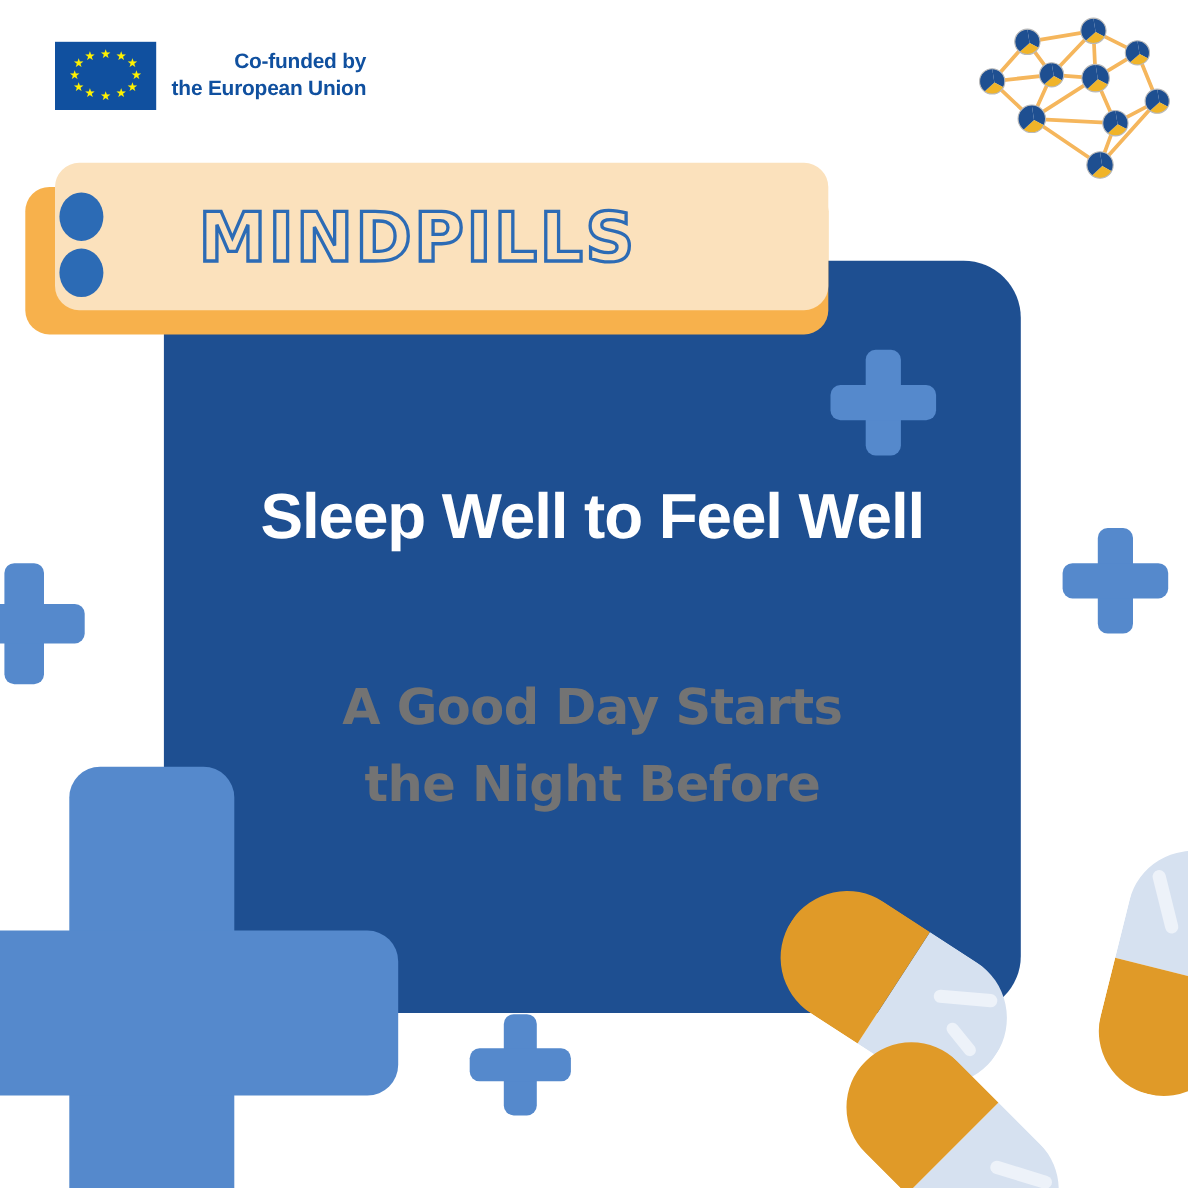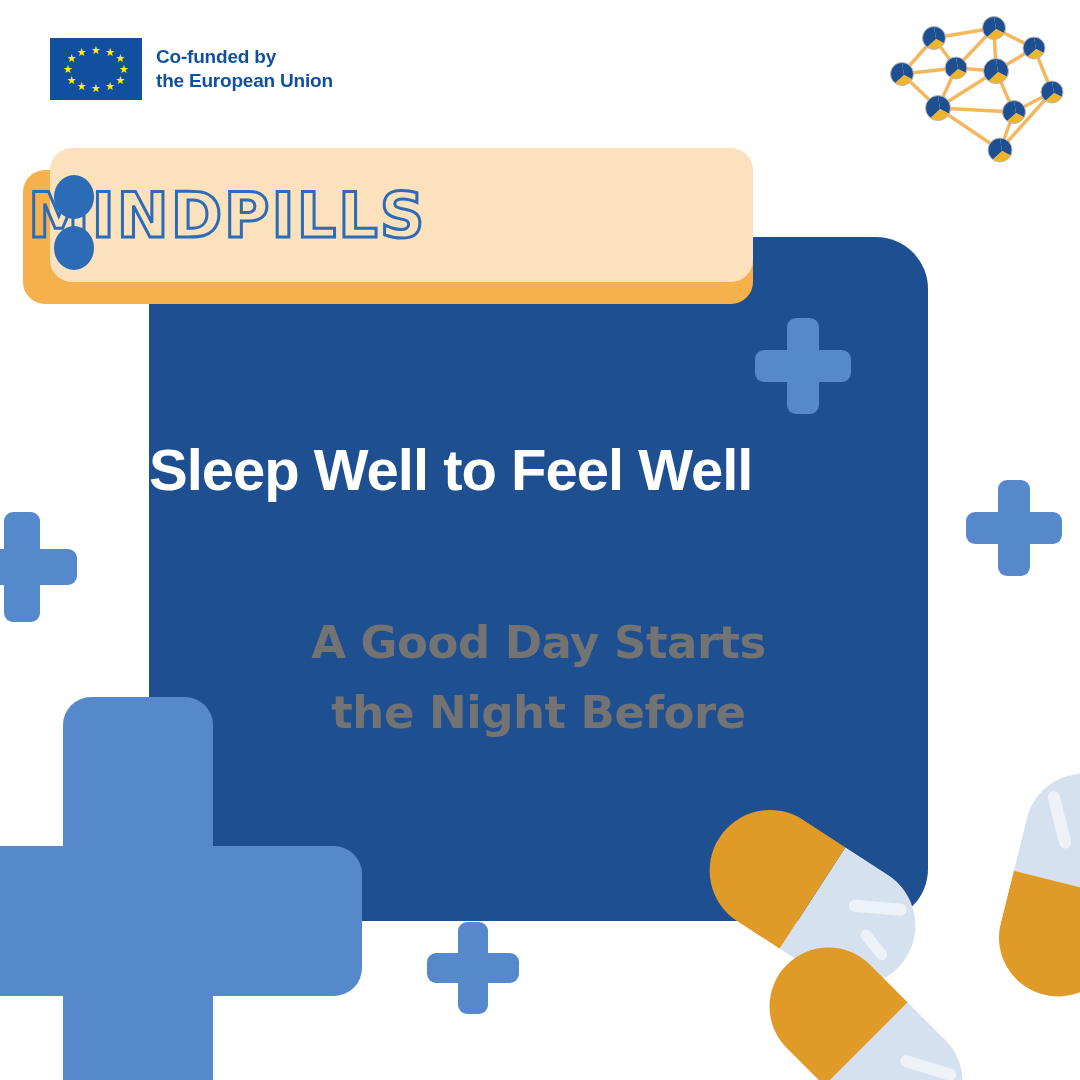--- a/index.html
+++ b/index.html
@@ -42,20 +42,21 @@
     line-height: 11px;
     transform: translate(-50%, -50%);
   }
   .eu-text {
     color: #10509F;
     font-weight: bold;
     font-size: 19px;
     line-height: 1.28;
     letter-spacing: -0.2px;
     white-space: pre-line;
+    text-align: right;
   }
 
   
   .brain-network {
     position: absolute;
     right: 14px;
     top: 8px;
     width: 180px;
     height: 165px;
   }
@@ -91,21 +92,21 @@
   .banner-face {
     position: absolute;
     left: 27px;
     top: 0;
     width: 703px;
     height: 134px;
     background: #FBE1BC;
     border-radius: 22px;
     display: flex;
     align-items: center;
-    justify-content: flex-start;
+    justify-content: center;
   }
   .banner-title {
     font-family: "DejaVu Sans", sans-serif;
     font-weight: bold;
     font-size: 62px;
     letter-spacing: 2px;
     color: transparent;
     -webkit-text-stroke: 3px #2C6BB5;
     text-stroke: 3px #2C6BB5;
     position: relative;
@@ -121,21 +122,21 @@
   }
   .banner-dot.d1 { top: 27px; }
   .banner-dot.d2 { top: 78px; }
 
   
   .headline {
     position: absolute;
     left: 149px;
     top: 436px;
     width: 779px;
-    text-align: left;
+    text-align: center;
     color: #ffffff;
     font-family: "Liberation Sans", sans-serif;
     font-weight: bold;
     font-size: 58px;
     letter-spacing: -1px;
   }
   .subhead {
     position: absolute;
     left: 149px;
     top: 608px;

